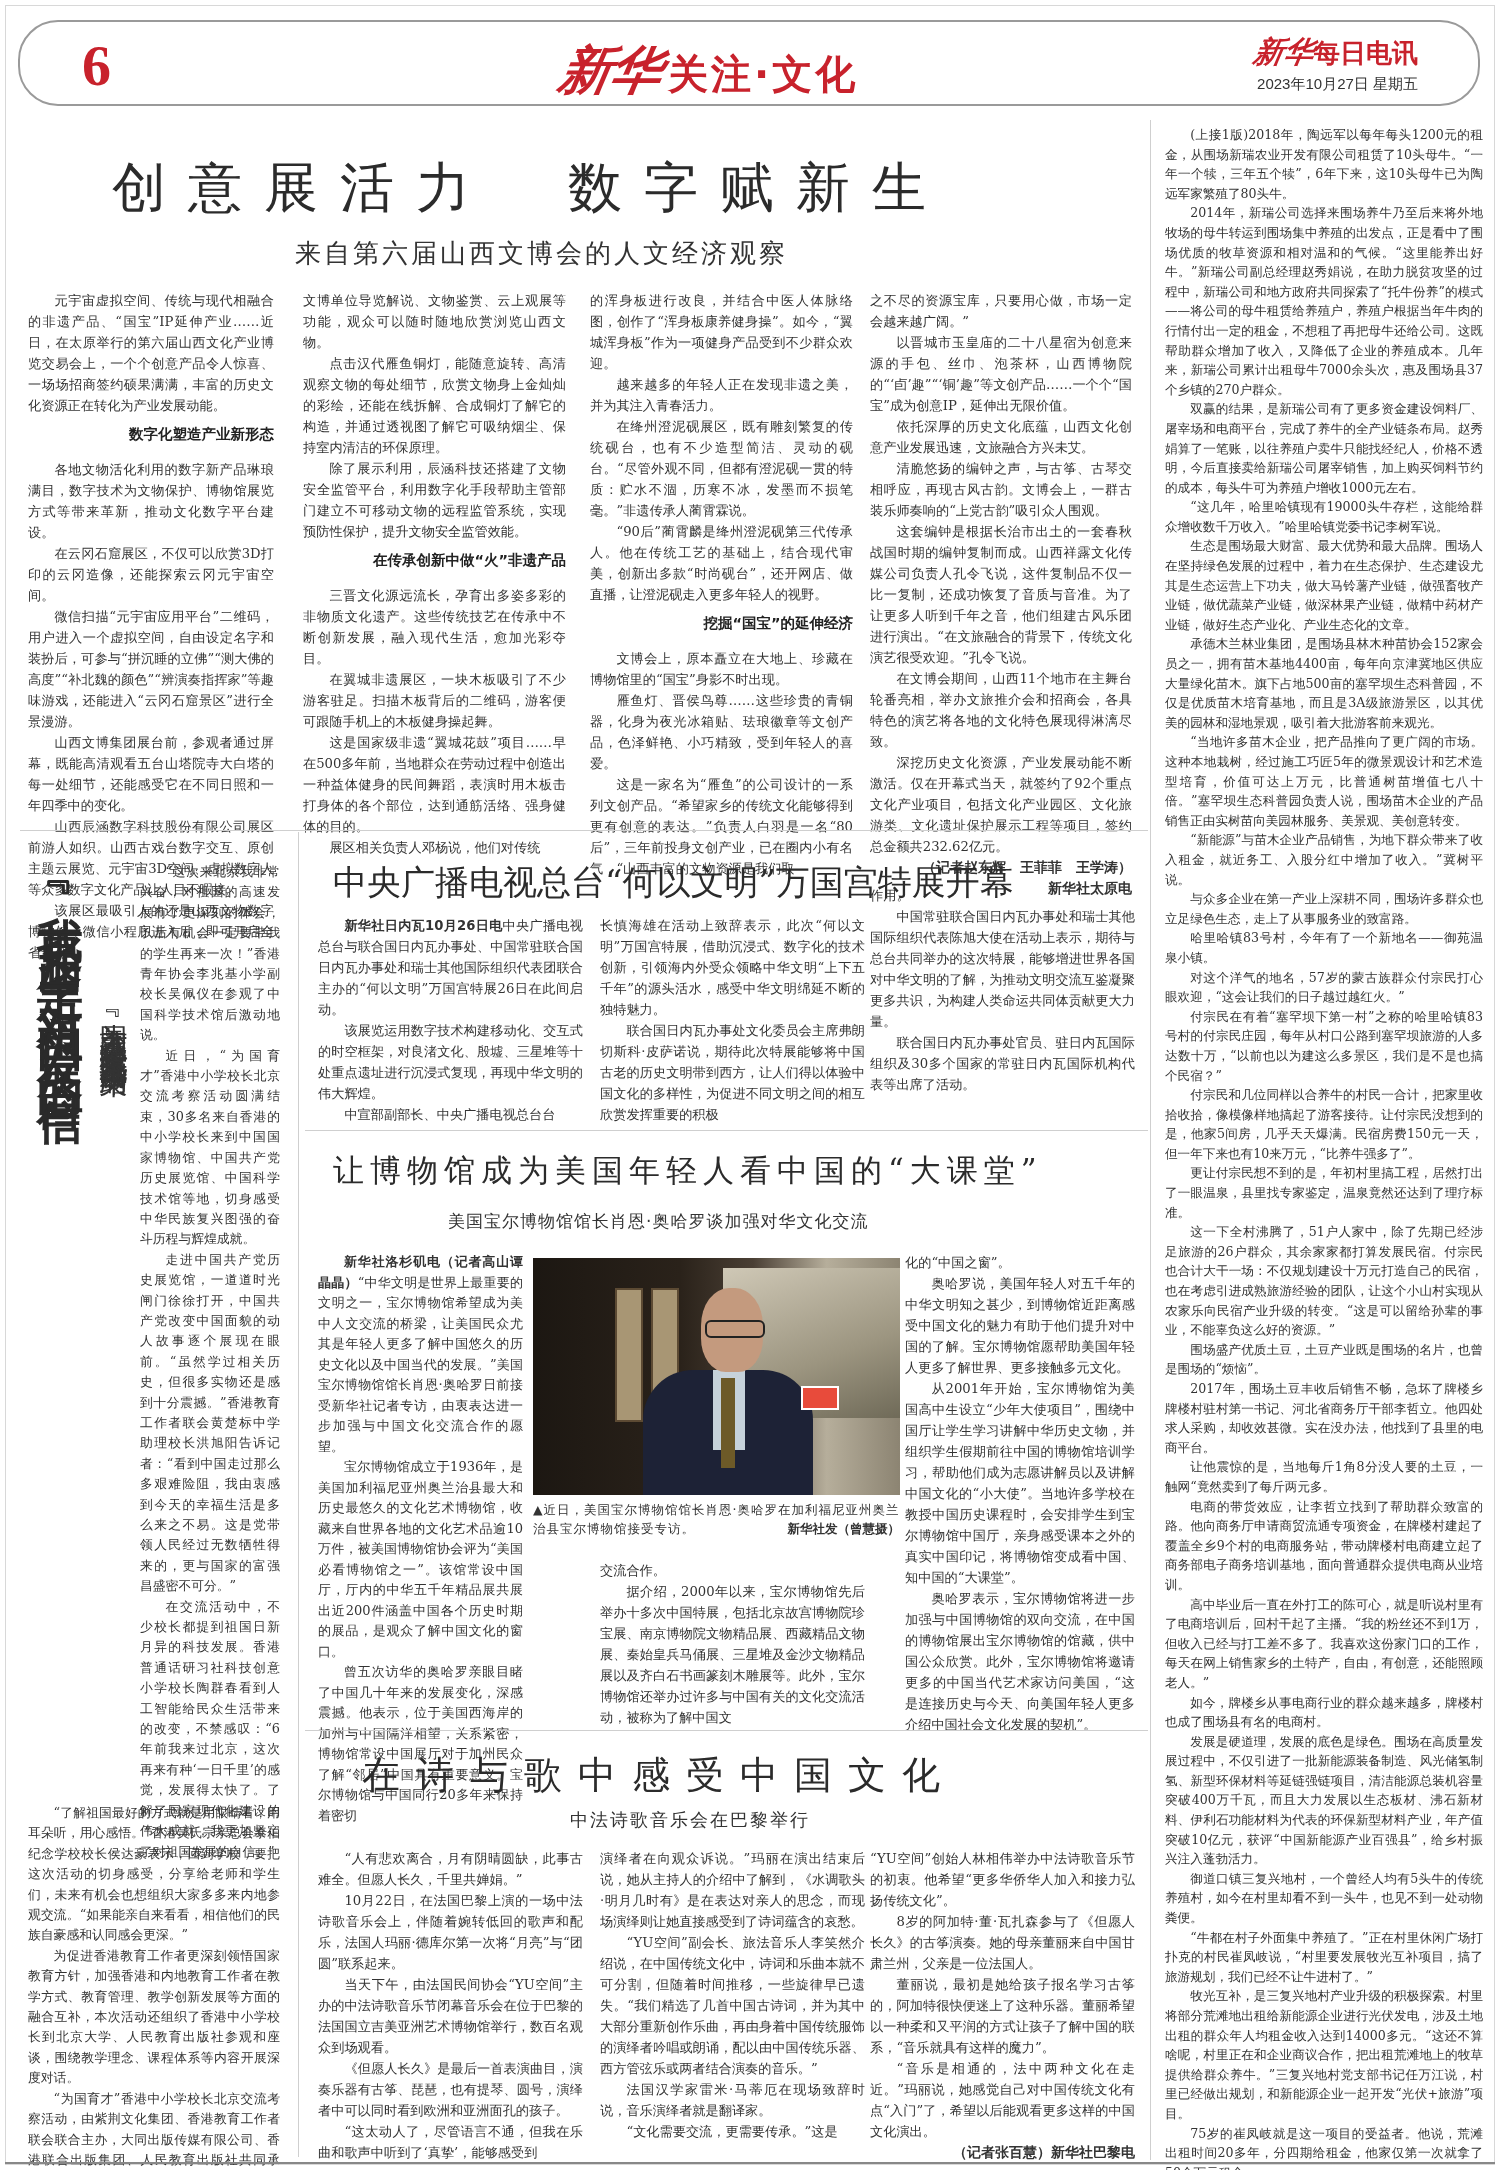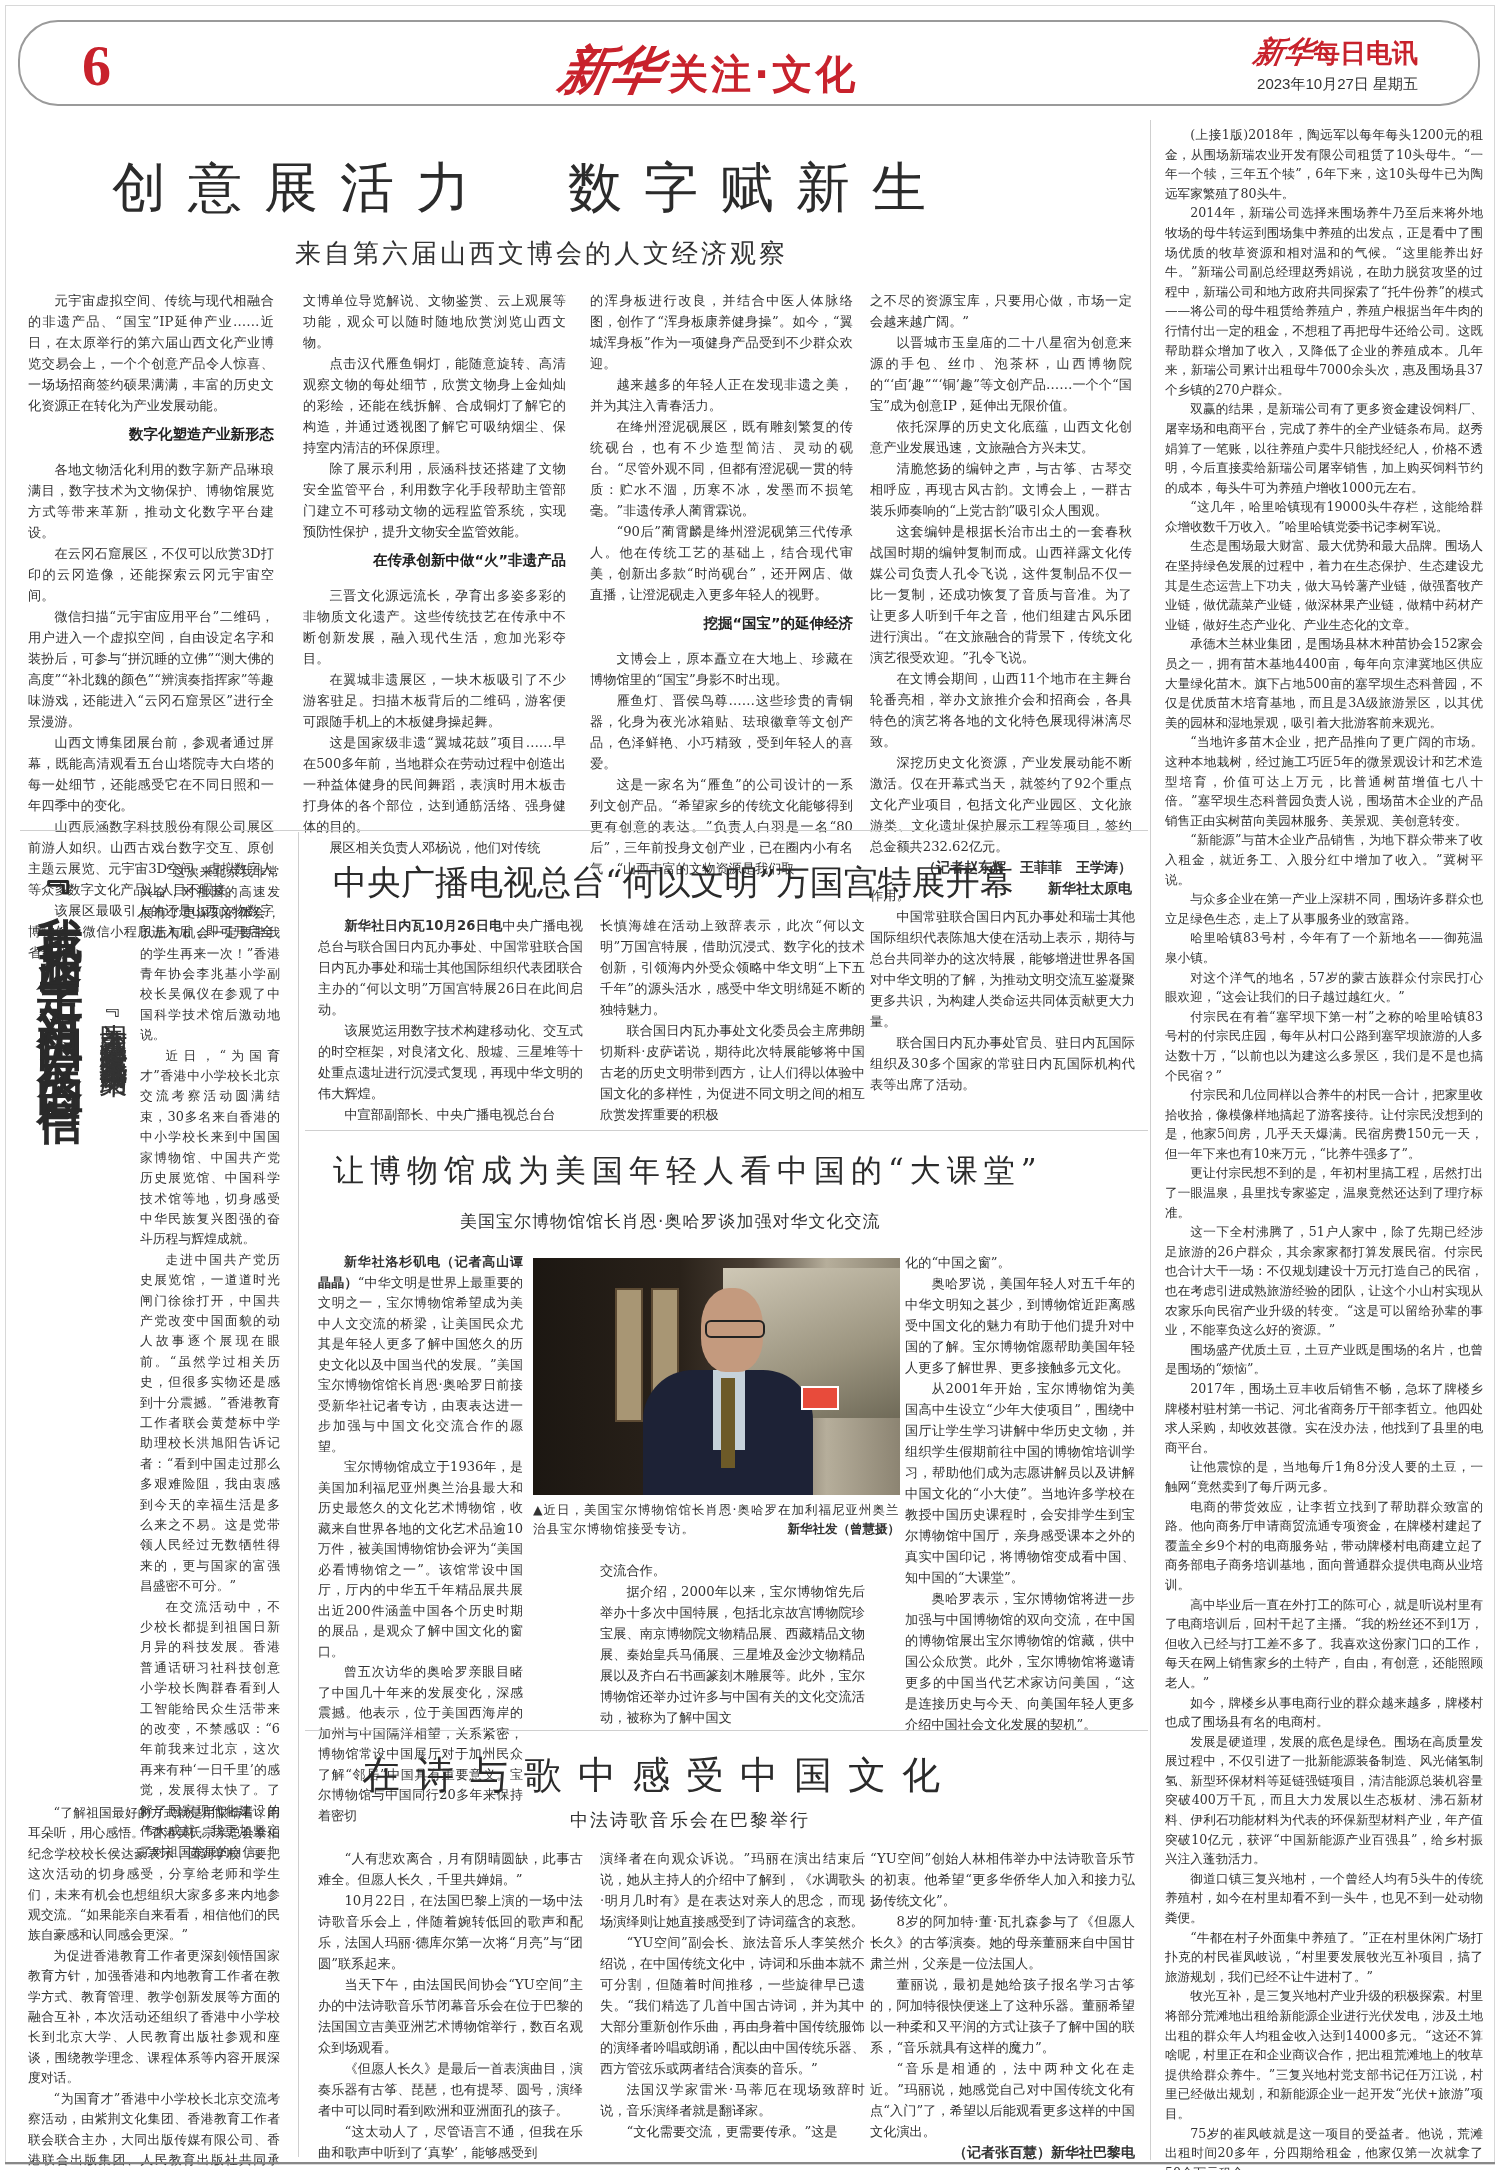--- a/index.html
+++ b/index.html
@@ -169,21 +169,21 @@
 </div>
 <div class="col" style="left:870px;top:885px;width:265px;">
   <p class="noind">作用。</p>
   <p>中国常驻联合国日内瓦办事处和瑞士其他国际组织代表陈旭大使在活动上表示，期待与总台共同举办的这次特展，能够增进世界各国对中华文明的了解，为推动文明交流互鉴凝聚更多共识，为构建人类命运共同体贡献更大力量。</p>
   <p>联合国日内瓦办事处官员、驻日内瓦国际组织及30多个国家的常驻日内瓦国际机构代表等出席了活动。</p>
 </div>
 
 <div class="divider" style="left:305px;top:1130px;width:843px;height:1px;"></div>
 
 <div class="h1" style="left:333px;top:1150px;font-size:31px;font-weight:normal;letter-spacing:6px;font-family:'DejaVu Serif',serif;">让博物馆成为美国年轻人看中国的“大课堂”</div>
-<div class="h2" style="left:460px;top:1210px;font-size:17px;letter-spacing:1px;">美国宝尔博物馆馆长肖恩·奥哈罗谈加强对华文化交流</div>
+<div class="h2" style="left:448px;top:1210px;font-size:17px;letter-spacing:1px;">美国宝尔博物馆馆长肖恩·奥哈罗谈加强对华文化交流</div>
 
 <div class="col" style="left:318px;top:1252px;width:205px;font-size:13px;line-height:20.5px;">
   <p><span class="lead">新华社洛杉矶电（记者高山谭晶晶）</span><span>“中华文明是世界上最重要的文明之一，宝尔博物馆希望成为美中人文交流的桥梁，让美国民众尤其是年轻人更多了解中国悠久的历史文化以及中国当代的发展。”美国宝尔博物馆馆长肖恩·奥哈罗日前接受新华社记者专访，由衷表达进一步加强与中国文化交流合作的愿望。</span></p>
   <p>宝尔博物馆成立于1936年，是美国加利福尼亚州奥兰治县最大和历史最悠久的文化艺术博物馆，收藏来自世界各地的文化艺术品逾10万件，被美国博物馆协会评为“美国必看博物馆之一”。该馆常设中国厅，厅内的中华五千年精品展共展出近200件涵盖中国各个历史时期的展品，是观众了解中国文化的窗口。</p>
   <p>曾五次访华的奥哈罗亲眼目睹了中国几十年来的发展变化，深感震撼。他表示，位于美国西海岸的加州与中国隔洋相望，关系紧密，博物馆常设中国展厅对于加州民众了解“邻居”中国具有重要意义。宝尔博物馆与中国同行20多年来保持着密切</p>
 </div>
 
 <div class="photo">
   <div class="scroll" style="left:82px;"></div>
   <div class="scroll" style="left:118px;"></div>

